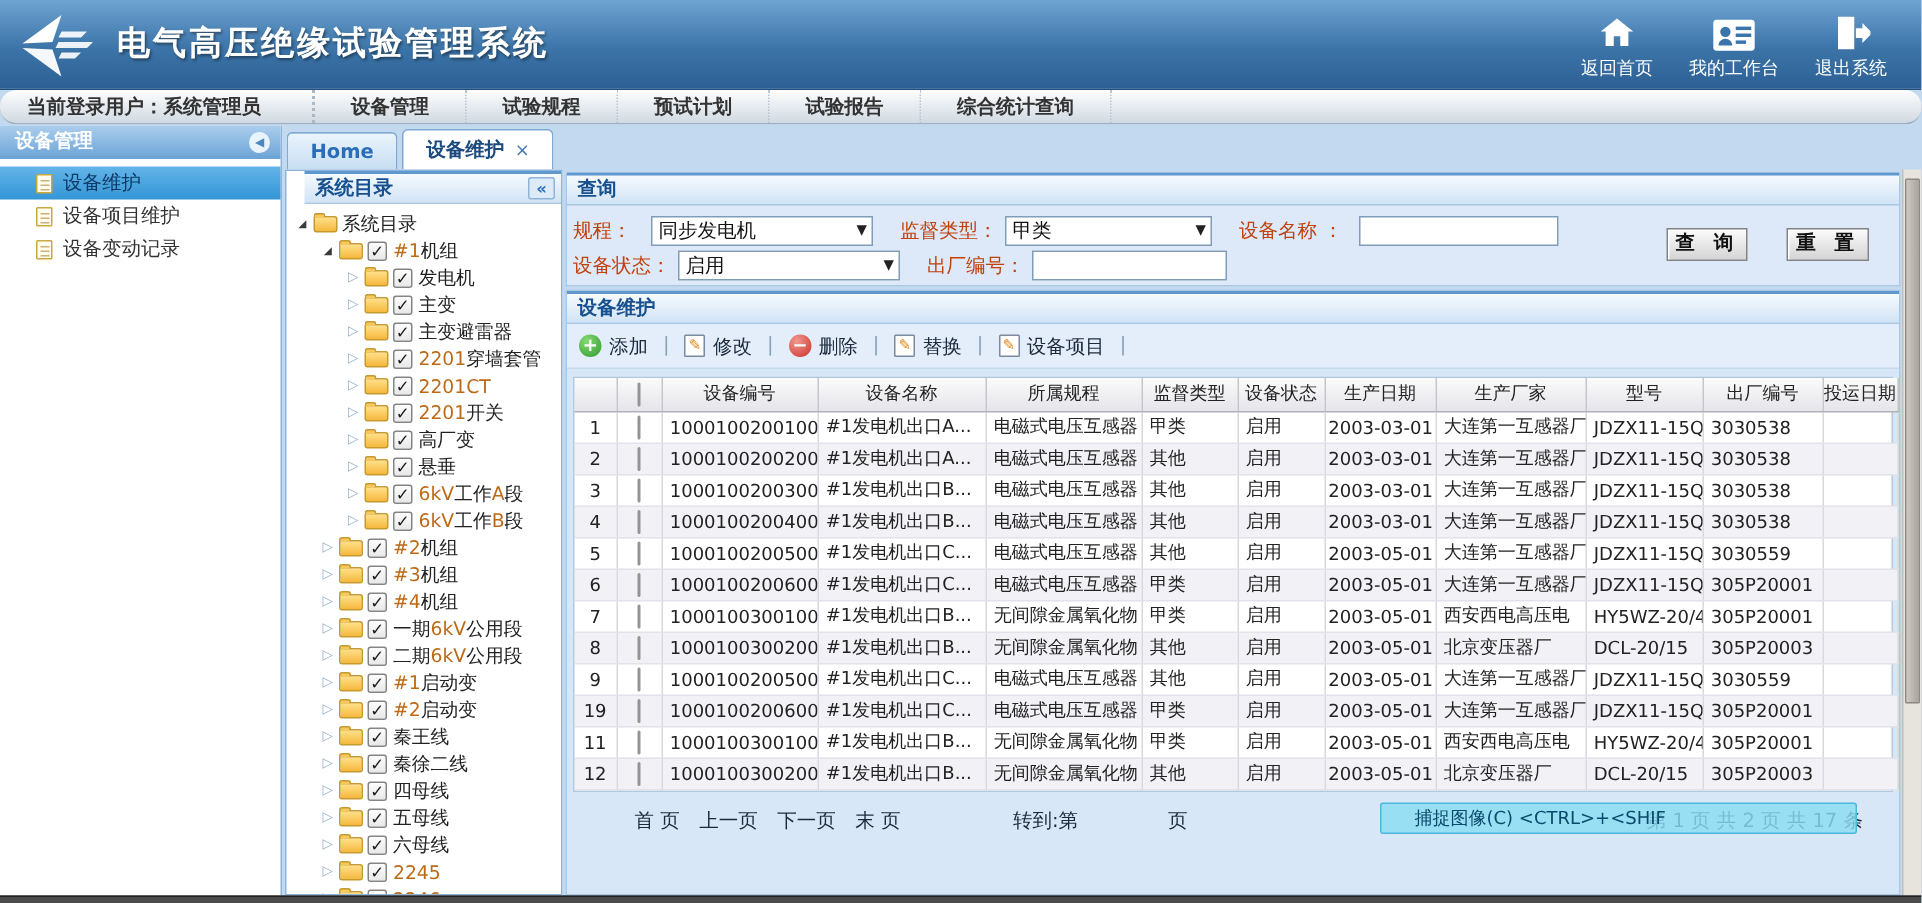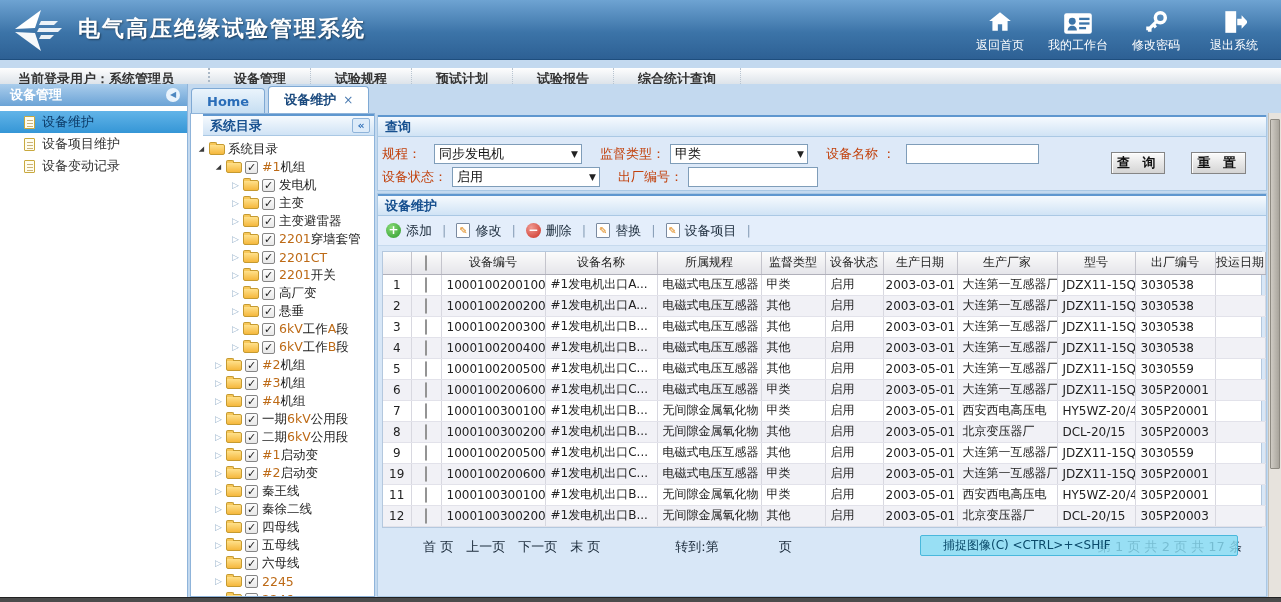--- a/index.html
+++ b/index.html
@@ -14,23 +14,23 @@
     background:linear-gradient(180deg,#6ea3d2 0%,#3c74a8 55%,#2d6094 100%);
     border-bottom:1px solid #1e4e7e;}
   .logo{position:absolute;left:10px;top:7px;}
   .app-title{position:absolute;left:78px;top:14px;color:#fff;font-size:22px;font-weight:bold;
     letter-spacing:2px;text-shadow:1px 1px 2px rgba(0,0,0,.45);}
   .header-actions{position:absolute;right:8px;top:5px;display:flex;}
   .h-action{width:78px;display:flex;flex-direction:column;align-items:center;color:#fff;
     font-size:12px;cursor:pointer;gap:2px;}
   .h-action .ico{height:30px;display:flex;align-items:flex-end;justify-content:center;}
   
-  .menubar{position:absolute;top:68px;left:0;right:0;height:23px;
+  .menubar{position:absolute;top:60px;left:0;right:0;height:23px;
     background:linear-gradient(#fefefe,#d0d9e2);border-bottom:1px solid #9fb0c0;
-    display:flex;align-items:stretch;}
+    display:flex;align-items:stretch;border-radius:11px;}
   .mb-user{padding:0 34px 0 18px;font-weight:bold;color:#333;display:flex;align-items:center;
     border-right:2px dotted #aab8c6;}
   .mb-item{padding:0 24px;font-weight:bold;color:#333;display:flex;align-items:center;
     border-right:1px dotted #b8c4d0;cursor:pointer;}
   
   .sidebar{position:absolute;left:0;top:84px;width:188px;bottom:5px;background:#fff;
     border-right:1px solid #8fb4da;}
   .sb-header{height:22px;background:linear-gradient(#aacdec,#6ba3d6);color:#fff;font-weight:bold;
     line-height:22px;padding-left:10px;position:relative;}
   .sb-collapse{position:absolute;right:7px;top:4px;width:14px;height:14px;border-radius:50%;
@@ -155,29 +155,20 @@
             <svg width="30" height="23" viewBox="0 0 26 20">
               <rect x="1" y="1" width="24" height="18" rx="2" fill="#fff"></rect>
               <circle cx="8" cy="8" r="3" fill="#3b74a8"></circle>
               <path d="M4 16c0-2.2 1.8-4 4-4s4 1.8 4 4z" fill="#3b74a8"></path>
               <rect x="14" y="5" width="9" height="2" fill="#3b74a8"></rect>
               <rect x="14" y="9" width="9" height="2" fill="#3b74a8"></rect>
               <rect x="14" y="13" width="6" height="2" fill="#3b74a8"></rect>
             </svg>
           </span>
      <span>我的工作台</span>
-   </div>
-        <div class="h-action">
-     <span class="ico">
-            <svg width="26" height="26" viewBox="0 0 24 24">
-              <circle cx="16" cy="8" r="4.6" fill="none" stroke="#fff" stroke-width="3.2"></circle>
-              <path d="M12.8 11.2 4.5 19.5 M4.5 19.5 v-3.4 M4.5 19.5 h3.4 M9.5 14.5 l2.4 2.4" stroke="#fff" stroke-width="3" fill="none"></path>
-            </svg>
-          </span>
-     <span>修改密码</span>
    </div>
         <div class="h-action">
      <span class="ico">
             <svg width="26" height="26" viewBox="0 0 24 24">
               <path fill="#fff" d="M4 2h10v20H4z"></path>
               <path fill="#fff" d="M15 9h4V5.8L25 12l-6 6.2V15h-4z"></path>
             </svg>
           </span>
      <span>退出系统</span>
    </div>

